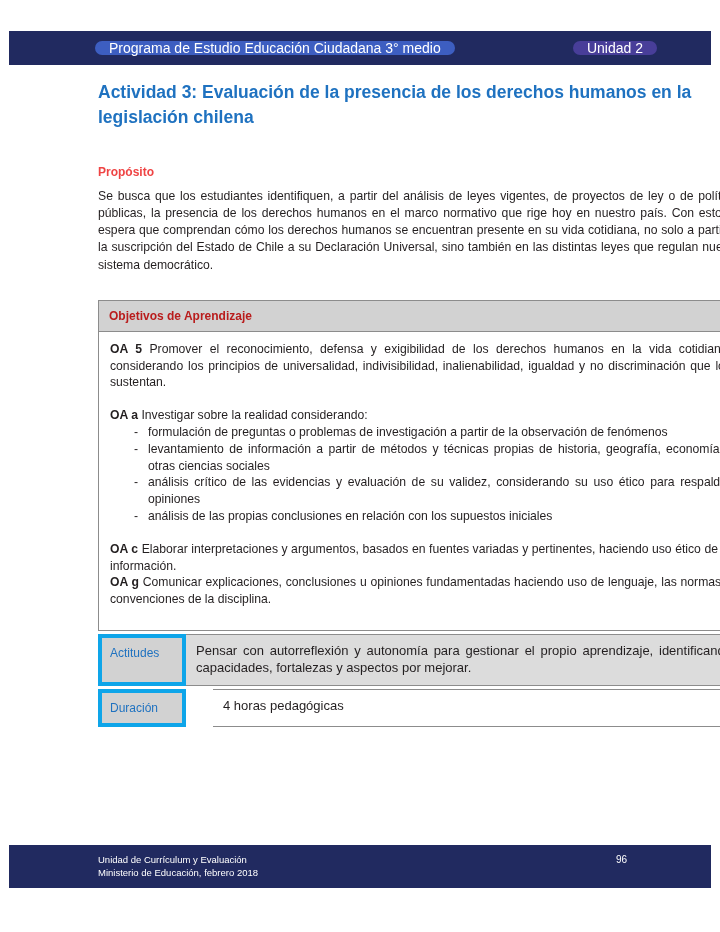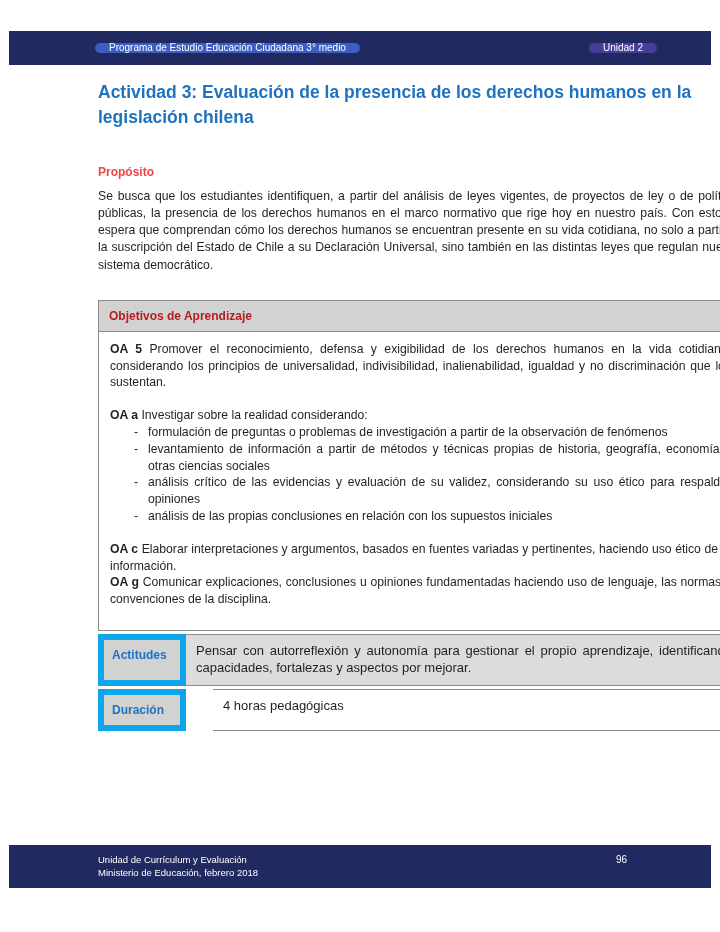--- a/index.html
+++ b/index.html
@@ -7,21 +7,21 @@
     width:720px;height:932px;position:relative;background:#ffffff;
     font-family:"Liberation Sans", sans-serif;color:#231f20;overflow:hidden;
   }
   
   .top-bar{
     position:absolute;top:31px;left:9px;right:9px;height:34px;
     background:#212a60;display:flex;align-items:center;justify-content:space-between;
     padding:0 54px 0 86px;box-sizing:border-box;
   }
   .badge{
-    color:#fff;font-size:10px;line-height:1;padding:0 14px;border-radius:9px;
+    color:#fff;font-size:14px;line-height:1;padding:0 14px;border-radius:9px;
     white-space:nowrap;
   }
   .badge-left{background:#3d5ec1;}
   .badge-right{background:#483e99;}
   
   .content{position:absolute;top:80px;left:98px;width:645px;}
   .page-title{
     color:#1f72c0;font-size:17.5px;font-weight:bold;line-height:1.45;
     margin:0 0 34px 0;
   }
@@ -44,22 +44,22 @@
     font-size:12.2px;line-height:16.8px;text-align:justify;
   }
   .tbl-body p{margin:0;}
   .gap-line{height:16px;}
   .oa-list{list-style:none;margin:0;padding:0 0 0 24px;}
   .oa-list li{position:relative;padding-left:14px;}
   .oa-list li::before{content:"-";position:absolute;left:0;top:0;}
   .row-gap{height:3px;background:#ffffff;}
   .tbl-row{display:flex;}
   .tbl-label{
-    width:88px;flex:0 0 88px;background:#d2d2d2;border:6px solid #0ea5e9;
-    color:#1f72c0;font-weight:bold;font-size:12px;
+    width:88px;flex:0 0 88px;background:#d2d2d2;border:4px solid #0ea5e9;
+    color:#1f72c0;font-weight:normal;font-size:12px;
     padding:8px 8px;box-sizing:border-box;
   }
   .tbl-value{
     flex:1;border:1px solid #8c8c8c;border-left:none;
     font-size:13px;line-height:16.8px;text-align:justify;
     padding:8px 10px;box-sizing:border-box;
   }
   .val-gray{background:#dcdcdc;}
   .val-white{background:#ffffff;margin-left:27px;}
   

